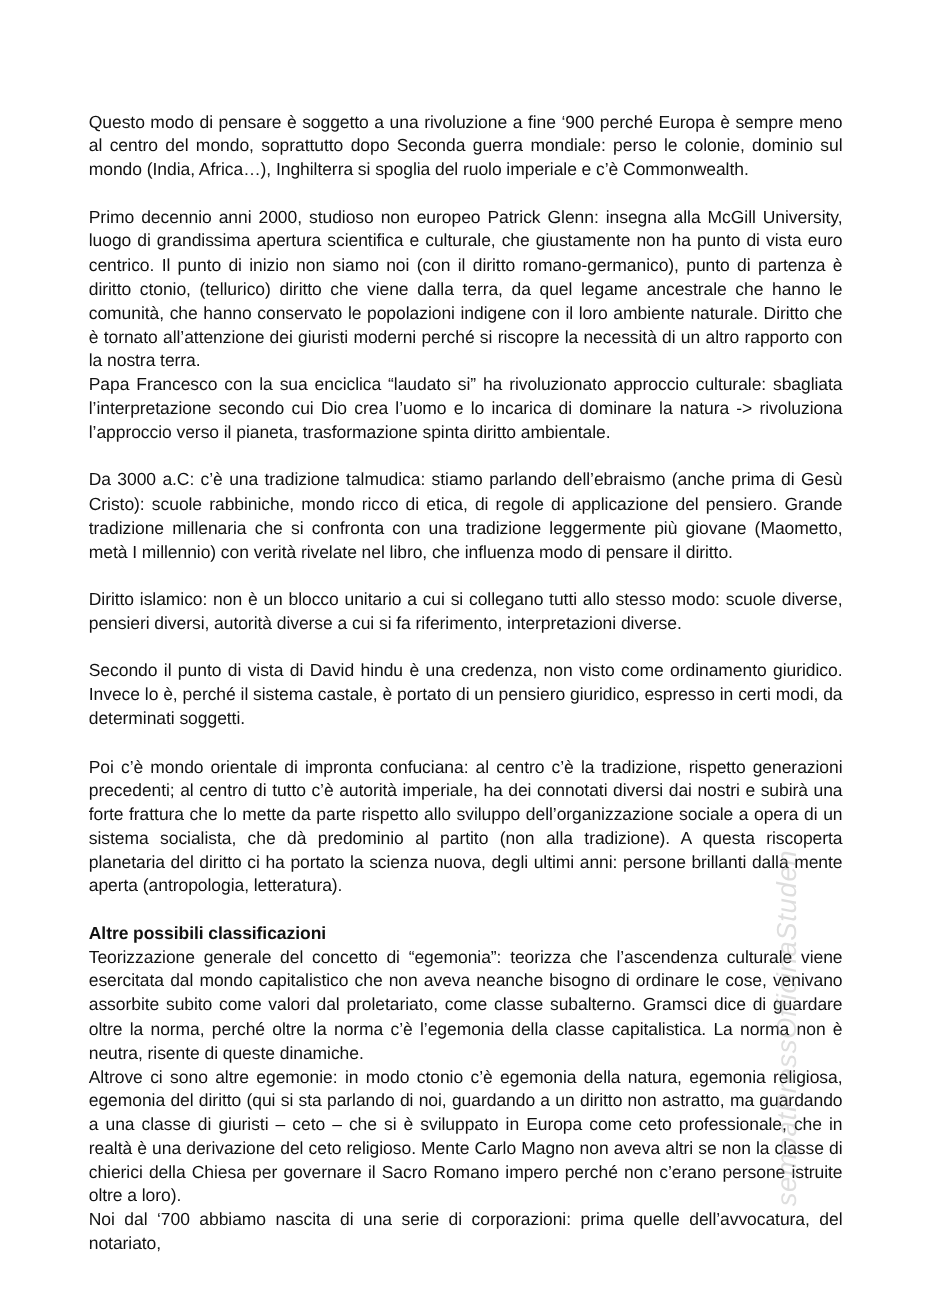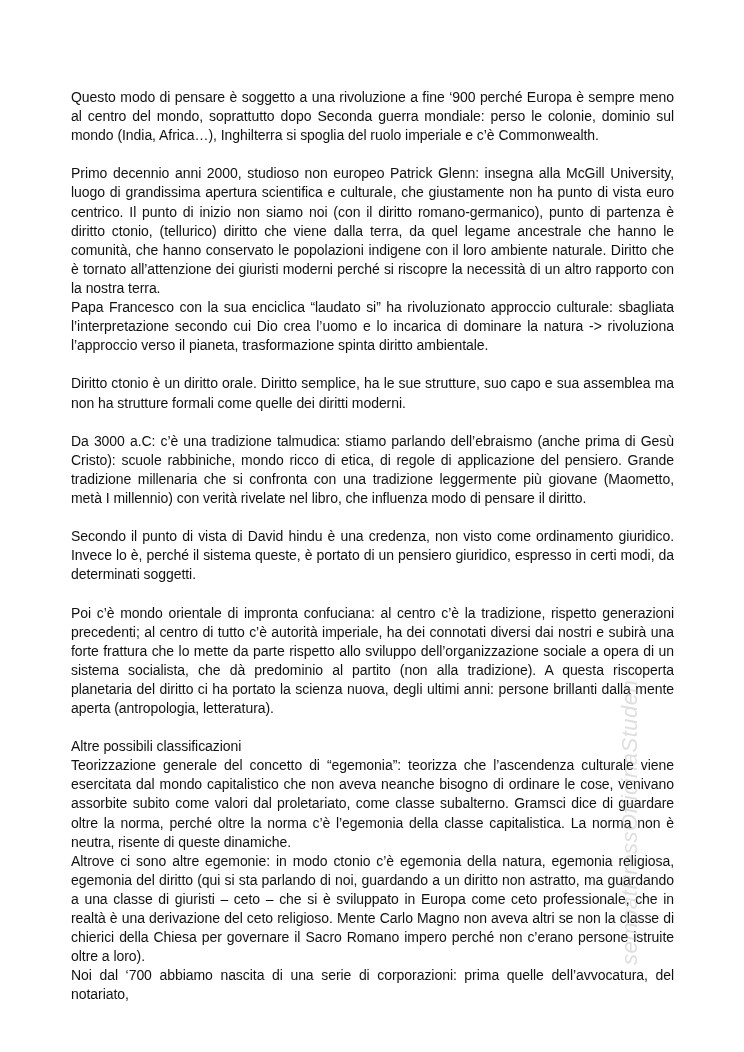--- a/index.html
+++ b/index.html
@@ -25,21 +25,21 @@
       text-align: justify;
       letter-spacing: -0.05px;
     }
     .para {
       margin: 0 0 19.1px 0;
     }
     .para.tight {
       margin-bottom: 0;
     }
     .heading {
-      font-weight: normal;
+      font-weight: bold;
       margin: 0;
     }
     .watermark {
       position: absolute;
       left: 617px;
       top: 965px;
       transform-origin: 0 0;
       transform: rotate(-90deg);
       font-family: "Liberation Sans", sans-serif;
       font-style: italic;
@@ -50,23 +50,23 @@
       pointer-events: none;
     }
   </style>
 </head>
 <body>
 
 <div class="page">
   <p class="para">Questo modo di pensare è soggetto a una rivoluzione a fine ‘900 perché Europa è sempre meno al centro del mondo, soprattutto dopo Seconda guerra mondiale: perso le colonie, dominio sul mondo (India, Africa…), Inghilterra si spoglia del ruolo imperiale e c’è Commonwealth.</p>
   <p class="para tight">Primo decennio anni 2000, studioso non europeo Patrick Glenn: insegna alla McGill University, luogo di grandissima apertura scientifica e culturale, che giustamente non ha punto di vista euro centrico. Il punto di inizio non siamo noi (con il diritto romano-germanico), punto di partenza è diritto ctonio, (tellurico) diritto che viene dalla terra, da quel legame ancestrale che hanno le comunità, che hanno conservato le popolazioni indigene con il loro ambiente naturale. Diritto che è tornato all’attenzione dei giuristi moderni perché si riscopre la necessità di un altro rapporto con la nostra terra.</p>
   <p class="para">Papa Francesco con la sua enciclica “laudato si” ha rivoluzionato approccio culturale: sbagliata l’interpretazione secondo cui Dio crea l’uomo e lo incarica di dominare la natura -&gt; rivoluziona l’approccio verso il pianeta, trasformazione spinta diritto ambientale.</p>
-  <p class="para">Diritto ctonio è un diritto orale. Diritto semplice, ha le sue strutture, suo capo e sua assemblea ma non ha strutture formali come quelle dei diritti moderni.</p>
   <p class="para">Da 3000 a.C: c’è una tradizione talmudica: stiamo parlando dell’ebraismo (anche prima di Gesù Cristo): scuole rabbiniche, mondo ricco di etica, di regole di applicazione del pensiero. Grande tradizione millenaria che si confronta con una tradizione leggermente più giovane (Maometto, metà I millennio) con verità rivelate nel libro, che influenza modo di pensare il diritto.</p>
-  <p class="para">Secondo il punto di vista di David hindu è una credenza, non visto come ordinamento giuridico. Invece lo è, perché il sistema queste, è portato di un pensiero giuridico, espresso in certi modi, da determinati soggetti.</p>
+  <p class="para">Diritto islamico: non è un blocco unitario a cui si collegano tutti allo stesso modo: scuole diverse, pensieri diversi, autorità diverse a cui si fa riferimento, interpretazioni diverse.</p>
+  <p class="para">Secondo il punto di vista di David hindu è una credenza, non visto come ordinamento giuridico. Invece lo è, perché il sistema castale, è portato di un pensiero giuridico, espresso in certi modi, da determinati soggetti.</p>
   <p class="para">Poi c’è mondo orientale di impronta confuciana: al centro c’è la tradizione, rispetto generazioni precedenti; al centro di tutto c’è autorità imperiale, ha dei connotati diversi dai nostri e subirà una forte frattura che lo mette da parte rispetto allo sviluppo dell’organizzazione sociale a opera di un sistema socialista, che dà predominio al partito (non alla tradizione). A questa riscoperta planetaria del diritto ci ha portato la scienza nuova, degli ultimi anni: persone brillanti dalla mente aperta (antropologia, letteratura).</p>
 
   <p class="heading">Altre possibili classificazioni</p>
   <p class="para tight">Teorizzazione generale del concetto di “egemonia”: teorizza che l’ascendenza culturale viene esercitata dal mondo capitalistico che non aveva neanche bisogno di ordinare le cose, venivano assorbite subito come valori dal proletariato, come classe subalterno. Gramsci dice di guardare oltre la norma, perché oltre la norma c’è l’egemonia della classe capitalistica. La norma non è neutra, risente di queste dinamiche.</p>
   <p class="para tight">Altrove ci sono altre egemonie: in modo ctonio c’è egemonia della natura, egemonia religiosa, egemonia del diritto (qui si sta parlando di noi, guardando a un diritto non astratto, ma guardando a una classe di giuristi – ceto – che si è sviluppato in Europa come ceto professionale, che in realtà è una derivazione del ceto religioso. Mente Carlo Magno non aveva altri se non la classe di chierici della Chiesa per governare il Sacro Romano impero perché non c’erano persone istruite oltre a loro).</p>
   <p class="para tight">Noi dal ‘700 abbiamo nascita di una serie di corporazioni: prima quelle dell’avvocatura, del notariato,</p>
 </div>
 
 <div class="watermark">sempatPressOfficinaStuden</div>
 

